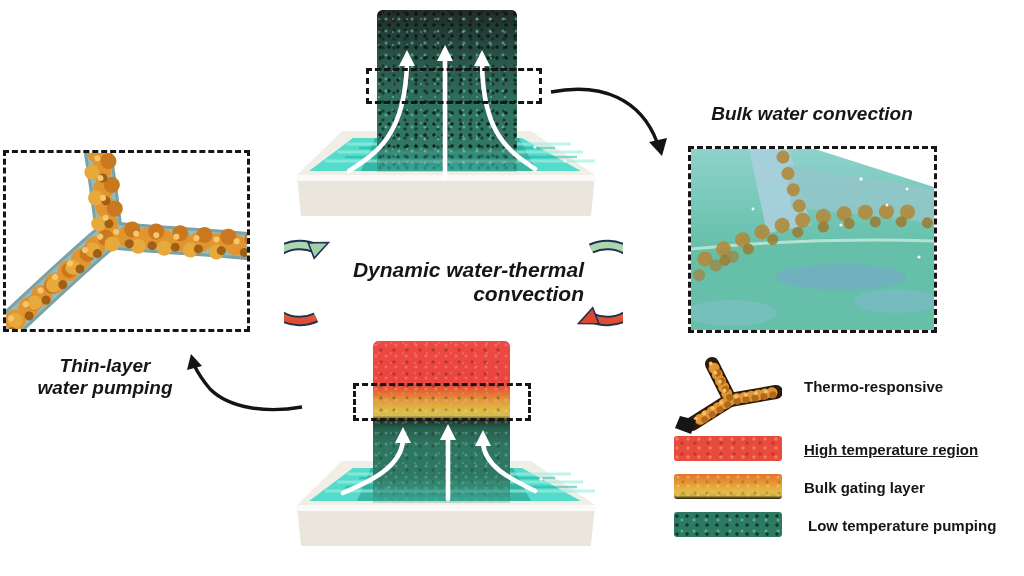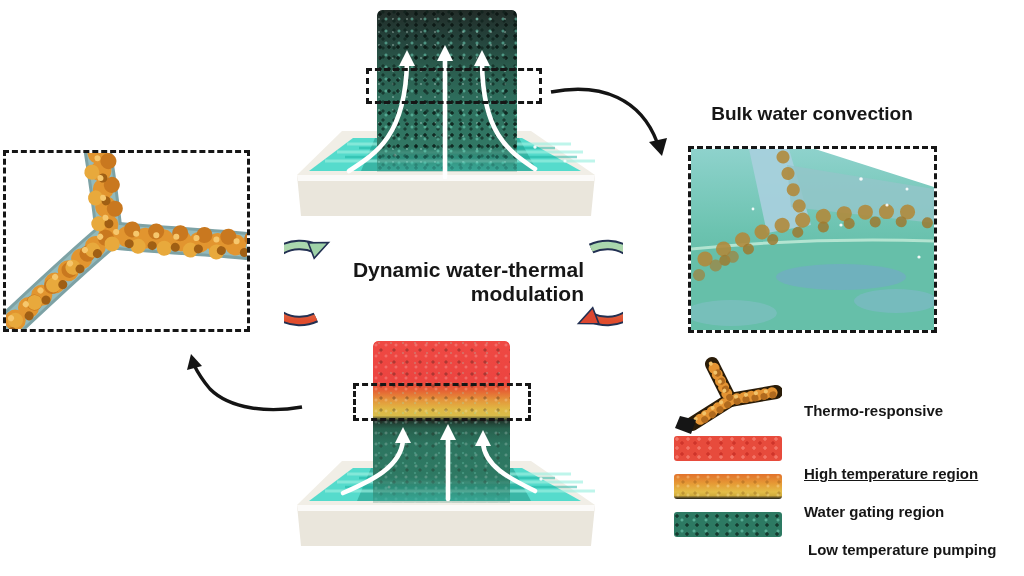--- a/index.html
+++ b/index.html
@@ -38,21 +38,21 @@
     background-size:10px 11px,13px 12px,12px 10px,100% 100%;
   }
   .dashed-box{position:absolute;border:3px dashed #161616;background:transparent;}
   .box-top{left:81px;top:65px;width:170px;height:30px;}
   .box-bottom{left:68px;top:50px;width:172px;height:32px;}
   
   .inset{position:absolute;border:3px dashed #161616;background:#ffffff;overflow:hidden;}
   .inset-left{left:3px;top:150px;width:241px;height:176px;}
   .inset-right{left:688px;top:146px;width:243px;height:181px;}
   
-  .cap{position:absolute;font-weight:bold;line-height:1.14;}
+  .cap{position:absolute;font-weight:bold;line-height:1.14;font-style:italic;}
   .cap-center{left:320px;top:258px;width:264px;font-size:21px;text-align:right;}
   .cap-left{left:5px;top:355px;width:200px;font-size:19px;text-align:center;}
   .cap-right{left:686px;top:103px;width:252px;font-size:19px;text-align:center;}
   
   .legend{position:absolute;left:658px;top:350px;width:366px;height:212px;}
   .legend .sw{position:absolute;left:16px;width:108px;height:25px;border-radius:3px;}
   .sw-red{
     top:86px;
     background-image:
       radial-gradient(circle at 3px 3px, rgba(255,160,148,.5) 1.4px, transparent 2px),
@@ -69,21 +69,21 @@
     background-size:10px 9px,12px 11px,100% 100%;
   }
   .sw-cool{
     top:162px;
     background-image:
       radial-gradient(circle at 3px 4px, rgba(8,22,17,.65) 1.4px, transparent 2px),
       radial-gradient(circle at 8px 8px, rgba(130,225,198,.5) 1.2px, transparent 1.8px),
       linear-gradient(#2d7a63,#2d7a63);
     background-size:10px 9px,12px 11px,100% 100%;
   }
-  .legend .lt{position:absolute;left:146px;font-size:15px;font-weight:bold;line-height:19px;margin-top:24px;}
+  .legend .lt{position:absolute;left:146px;font-size:15px;font-weight:bold;line-height:19px;}
 </style>
 </head>
 <body>
 
 <div class="canvas">
 
   <div class="scene scene-top">
     <svg class="tray" width="350" height="215" viewBox="0 0 350 215">
       <defs>
         <linearGradient id="cycGrad" x1="0" y1="0" x2="0" y2="1">
@@ -147,21 +147,21 @@
     <div class="dashed-box box-bottom"></div>
   </div>
 
   <svg class="abs" style="left:284px;top:233px;" width="60" height="100" viewBox="0 0 60 100">
     <path d="M 31.9 84.4 A 38 38 0 1 1 31.9 15.6" fill="none" stroke="#223052" stroke-width="10.5"></path>
     <path d="M 31.9 84.4 A 38 38 0 1 1 31.9 15.6" fill="none" stroke="url(#cycGrad)" stroke-width="6.5"></path>
     <polygon points="44.5,9.5 30.2,25.2 24.2,9.9" fill="#9fd2a8" stroke="#223052" stroke-width="1.6"></polygon>
   </svg>
   <div class="cap cap-center">
     <div>Dynamic water-thermal</div>
-    <div>modulation</div>
+    <div>convection</div>
   </div>
   <svg class="abs" style="left:563px;top:233px;" width="60" height="100" viewBox="0 0 60 100">
     <path d="M 28.1 15.6 A 38 38 0 1 1 28.1 84.4" fill="none" stroke="#223052" stroke-width="10.5"></path>
     <path d="M 28.1 15.6 A 38 38 0 1 1 28.1 84.4" fill="none" stroke="url(#cycGrad)" stroke-width="6.5"></path>
     <polygon points="15.5,90.5 35.9,90.8 29.7,74.7" fill="#dc4730" stroke="#223052" stroke-width="1.6"></polygon>
   </svg>
 
   <div class="inset inset-left">
     <svg width="241" height="176" viewBox="0 0 241 176">
       <g fill="none" stroke-linecap="round" stroke-linejoin="round">
@@ -195,20 +195,24 @@
           <path d="M 103 82 C 152 87, 200 89, 241 93"></path>
           <path d="M 103 82 C 72 108, 38 140, 4 172"></path>
         </g>
         <g stroke="#f6c76d" stroke-width="6" stroke-dasharray="0.1 20" stroke-dashoffset="11" transform="translate(-2,-4)">
           <path d="M 92 0 C 97 30, 100 55, 103 82"></path>
           <path d="M 103 82 C 152 87, 200 89, 241 93"></path>
           <path d="M 103 82 C 72 108, 38 140, 4 172"></path>
         </g>
       </g>
     </svg>
+  </div>
+  <div class="cap cap-left">
+    <div>Thin-layer</div>
+    <div>water pumping</div>
   </div>
 
   <div class="cap cap-right">Bulk water convection</div>
   <div class="inset inset-right">
     <svg width="243" height="181" viewBox="0 0 243 181">
       <defs>
         <linearGradient id="wBg" x1="0" y1="0" x2="0" y2="1">
           <stop offset="0" stop-color="#8ed2cc"></stop>
           <stop offset="0.45" stop-color="#6cc3b0"></stop>
           <stop offset="0.72" stop-color="#5fb9a3"></stop>
@@ -275,18 +279,18 @@
         </g>
       </g>
       <polygon points="8,60 24,64 19,78 3,72" fill="#151515"></polygon>
     </svg>
     <div class="lt" style="top:27px;">
       <div>Thermo-responsive</div>
     </div>
     <div class="sw sw-red"></div>
     <div class="lt" style="top:90px;text-decoration:underline;">High temperature region</div>
     <div class="sw sw-gate"></div>
-    <div class="lt" style="top:128px;">Water gating region</div>
+    <div class="lt" style="top:128px;">Bulk gating layer</div>
     <div class="sw sw-cool"></div>
     <div class="lt" style="top:166px;left:150px;">Low temperature pumping</div>
   </div>
 
 </div>
 
 </body></html>

